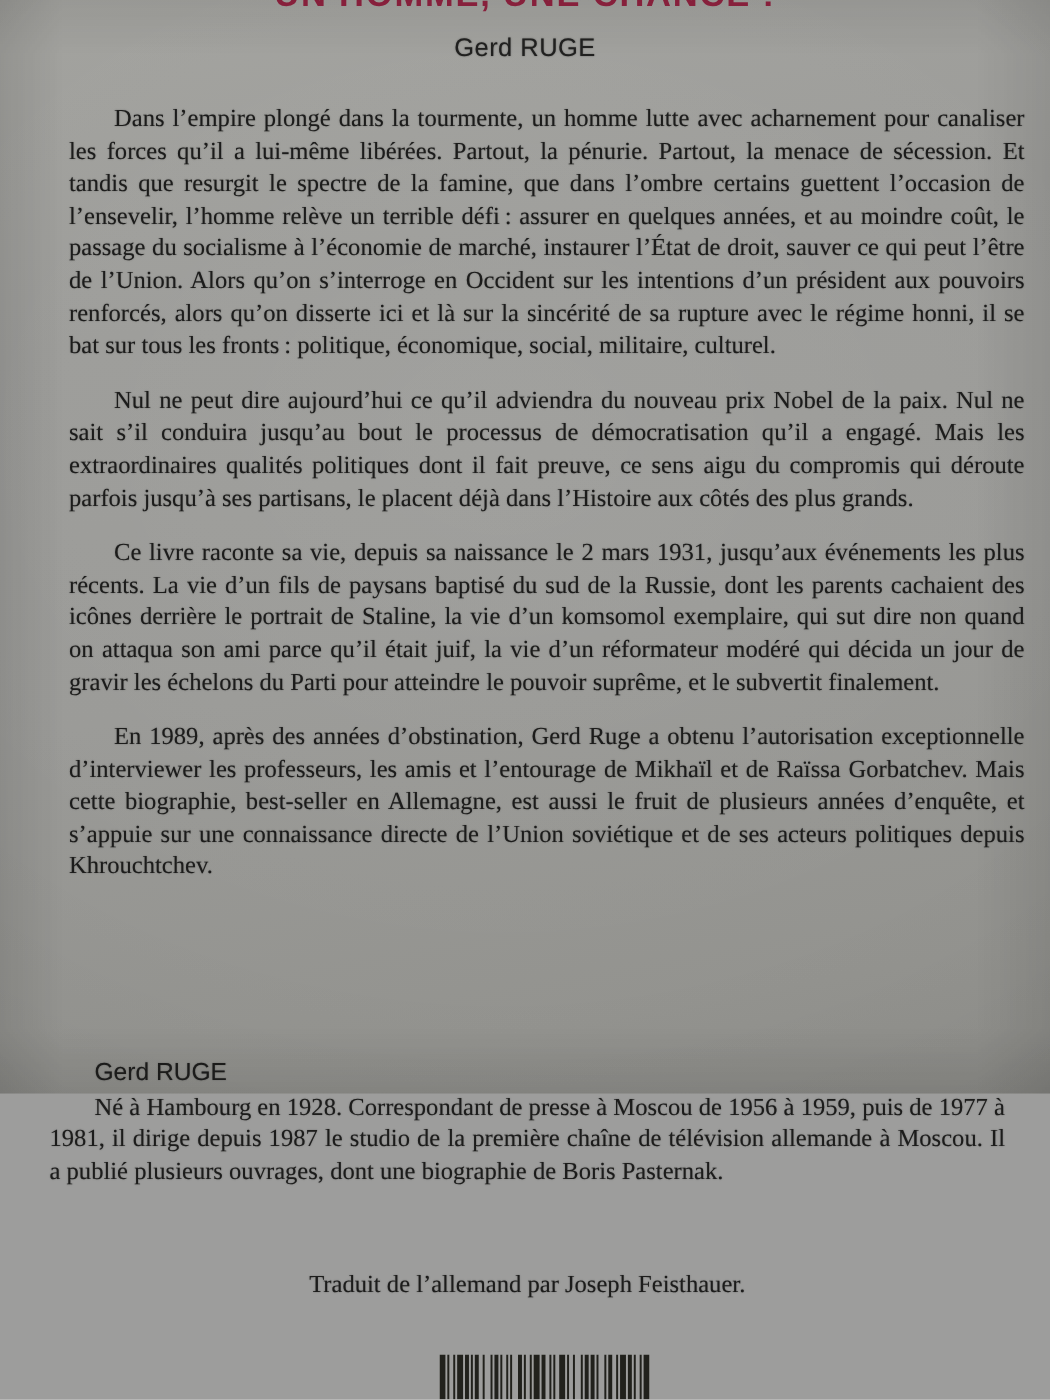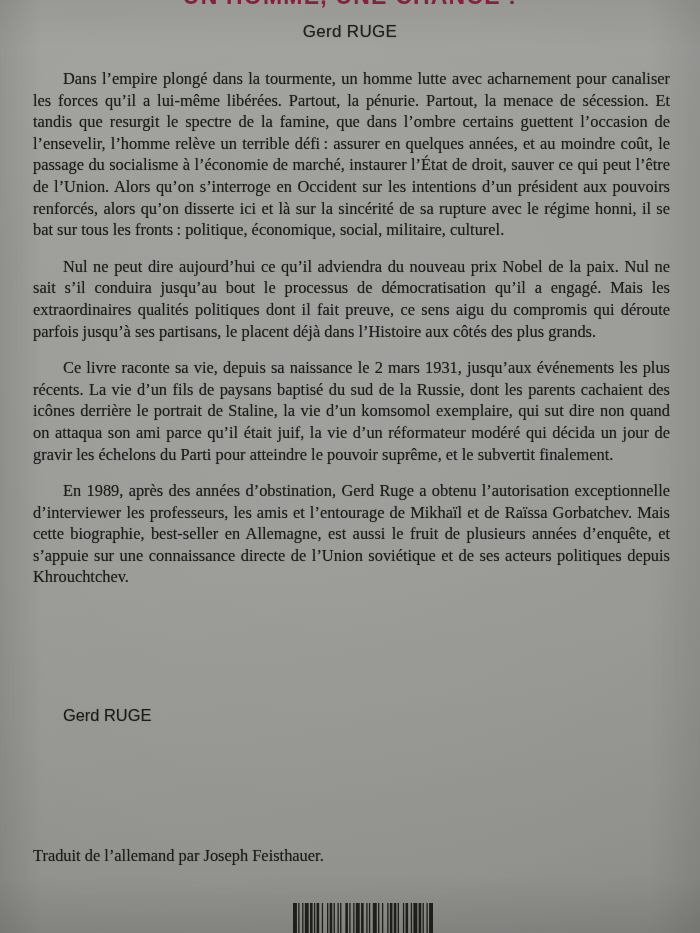--- a/index.html
+++ b/index.html
@@ -11,21 +11,21 @@
     height: 933px;
     overflow: hidden;
     background: #9d9d9c;
     font-family: "Liberation Serif", "DejaVu Serif", serif;
   }
 
   
   .page {
     position: relative;
     width: 700px;
-    height: 933px;
+    height: 729px;
     background:
       radial-gradient(ellipse 120% 90% at 48% 40%, rgba(255,255,255,0.055) 0%, rgba(255,255,255,0.0) 55%, rgba(0,0,0,0.055) 100%),
       linear-gradient(170deg, #a3a39f 0%, #9c9c99 28%, #9a9a97 58%, #93938f 88%, #8e8e8a 100%);
     box-sizing: border-box;
   }
   
   .page::after {
     content: "";
     position: absolute;
     inset: 0;
@@ -71,21 +71,21 @@
     font-family: "Liberation Sans", "DejaVu Sans", sans-serif;
     font-size: 17px;
     letter-spacing: 0.3px;
     color: #20201f;
     text-shadow: 0 0 1.1px rgba(30,30,30,0.55);
   }
 
   
   .blurb {
     position: absolute;
-    left: 33px;
+    left: 46px;
     top: 68px;
     width: 637px;
   }
   .blurb p,
   .bio p,
   .translator {
     margin: 0;
     text-align: justify;
     text-justify: inter-word;
     font-size: 16.4px;
@@ -119,21 +119,21 @@
   }
   .bio p {
     text-indent: 30px;
   }
 
   .translator {
     position: absolute;
     left: 33px;
     top: 845px;
     width: 637px;
-    text-align: left;
+    text-align: center;
     text-indent: 0;
   }
 
   
   .barcode-area {
     position: absolute;
     left: 293px;
     top: 903px;
     width: 140px;
     height: 30px;
@@ -158,20 +158,21 @@
 
   <div class="blurb">
     <p>Dans l’empire plongé dans la tourmente, un homme lutte avec acharnement pour canaliser les forces qu’il a lui-même libérées. Partout, la pénurie. Partout, la menace de sécession. Et tandis que resurgit le spectre de la famine, que dans l’ombre certains guettent l’occasion de l’ensevelir, l’homme relève un terrible défi : assurer en quelques années, et au moindre coût, le passage du socialisme à l’économie de marché, instaurer l’État de droit, sauver ce qui peut l’être de l’Union. Alors qu’on s’interroge en Occident sur les intentions d’un président aux pouvoirs renforcés, alors qu’on disserte ici et là sur la sincérité de sa rupture avec le régime honni, il se bat sur tous les fronts : politique, économique, social, militaire, culturel.</p>
     <p>Nul ne peut dire aujourd’hui ce qu’il adviendra du nouveau prix Nobel de la paix. Nul ne sait s’il conduira jusqu’au bout le processus de démocratisation qu’il a engagé. Mais les extraordinaires qualités politiques dont il fait preuve, ce sens aigu du compromis qui déroute parfois jusqu’à ses partisans, le placent déjà dans l’Histoire aux côtés des plus grands.</p>
     <p>Ce livre raconte sa vie, depuis sa naissance le 2 mars 1931, jusqu’aux événements les plus récents. La vie d’un fils de paysans baptisé du sud de la Russie, dont les parents cachaient des icônes derrière le portrait de Staline, la vie d’un komsomol exemplaire, qui sut dire non quand on attaqua son ami parce qu’il était juif, la vie d’un réformateur modéré qui décida un jour de gravir les échelons du Parti pour atteindre le pouvoir suprême, et le subvertit finalement.</p>
     <p>En 1989, après des années d’obstination, Gerd Ruge a obtenu l’autorisation exceptionnelle d’interviewer les professeurs, les amis et l’entourage de Mikhaïl et de Raïssa Gorbatchev. Mais cette biographie, best-seller en Allemagne, est aussi le fruit de plusieurs années d’enquête, et s’appuie sur une connaissance directe de l’Union soviétique et de ses acteurs politiques depuis Khrouchtchev.</p>
   </div>
 
   <div class="bio">
     <p class="bio-name">Gerd RUGE</p>
+    <p>Né à Hambourg en 1928. Correspondant de presse à Moscou de 1956 à 1959, puis de 1977 à 1981, il dirige depuis 1987 le studio de la première chaîne de télévision allemande à Moscou. Il a publié plusieurs ouvrages, dont une biographie de Boris Pasternak.</p>
   </div>
 
   <div class="translator">Traduit de l’allemand par Joseph Feisthauer.</div>
 
   <div class="barcode-area">
     <svg class="barcode" id="barcode-svg" viewBox="0 0 140 30" preserveAspectRatio="none">
         <rect x="0.00" y="0" width="3.93" height="30" fill="#14140f"></rect>
         <rect x="5.23" y="0" width="1.31" height="30" fill="#14140f"></rect>
         <rect x="9.16" y="0" width="1.31" height="30" fill="#14140f"></rect>
         <rect x="11.78" y="0" width="3.93" height="30" fill="#14140f"></rect>

